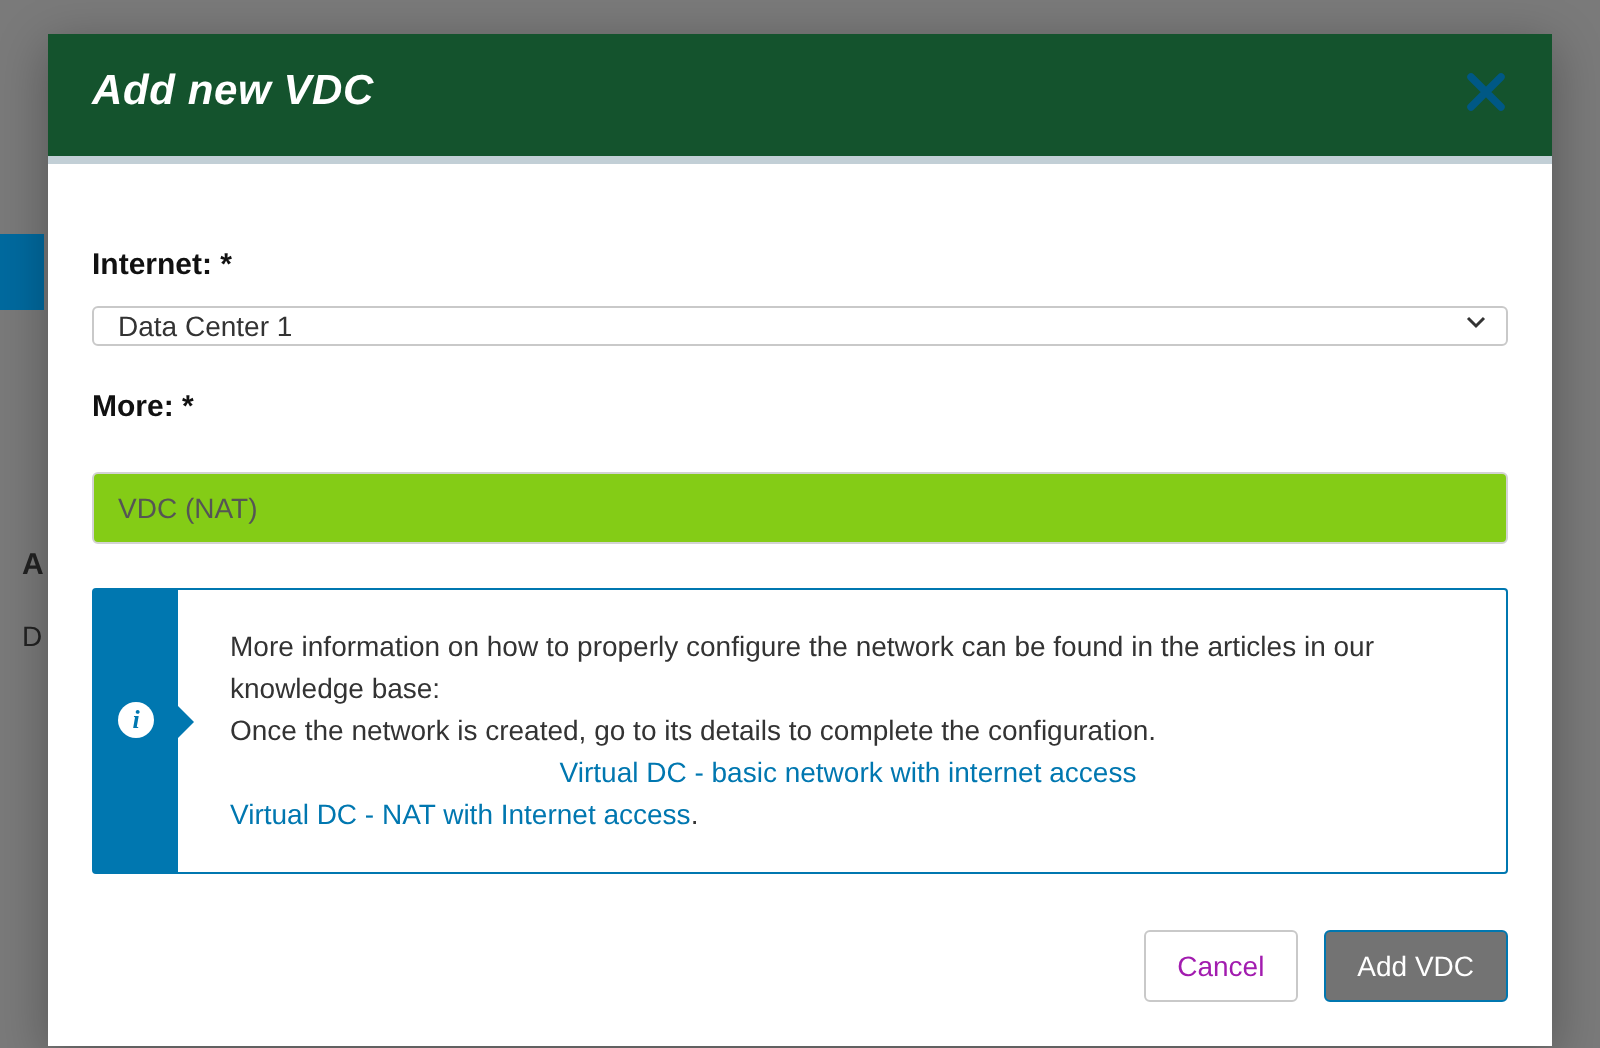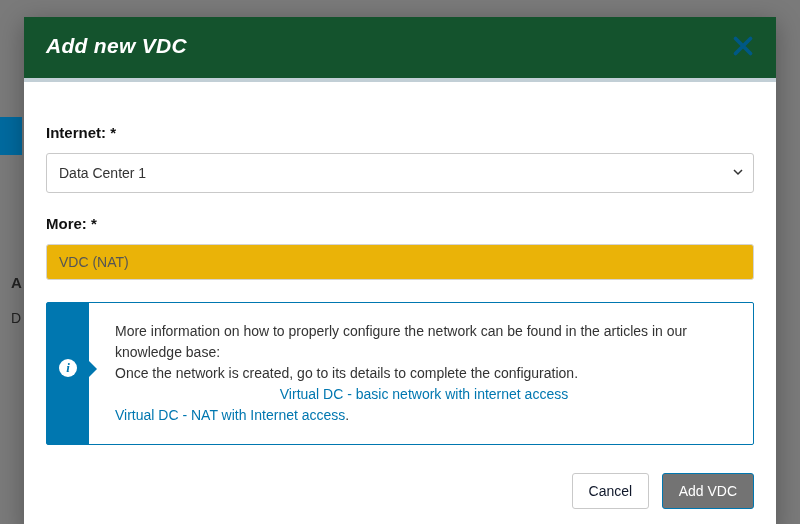--- a/index.html
+++ b/index.html
@@ -10,32 +10,32 @@
   .bg-d { position: absolute; left: 11px; top: 310px; color: #222; font-size: 14px; }
   .modal { position: absolute; left: 24px; top: 17px; right: 24px; background: #fff; box-shadow: 0 6px 24px rgba(0,0,0,0.3); }
   .modal-header { background: #14532d; color: #fff; padding: 17px 22px 20px 22px; position: relative; }
   .modal-title { font-size: 21px; font-weight: bold; font-style: italic; letter-spacing: 0.3px; }
   .close-x { position: absolute; right: 18px; top: 14px; width: 30px; height: 30px; cursor: pointer; }
   .close-x svg { width: 100%; height: 100%; }
   .header-sep { height: 4px; background: #c2cfd6; }
   .modal-body { padding: 42px 22px 12px 22px; }
   .field-label { font-weight: bold; font-size: 15px; color: #111; margin-bottom: 12px; }
   .select-wrap { position: relative; margin-bottom: 22px; }
-  .select { width: 100%; height: 40px; border: 1px solid #c9c9c9; border-radius: 3px; background: #fff; padding: 0 30px 0 12px; font-size: 14px; color: #333; appearance: none; -webkit-appearance: none; }
+  .select { width: 100%; height: 20px; border: 1px solid #c9c9c9; border-radius: 3px; background: #fff; padding: 0 30px 0 12px; font-size: 14px; color: #333; appearance: none; -webkit-appearance: none; }
   .chevron { position: absolute; right: 10px; top: 50%; transform: translateY(-50%); pointer-events: none; }
-  .input { width: 100%; height: 36px; border: 1px solid #d3d3d3; border-radius: 3px; background: #eab308; padding: 0 12px; font-size: 14px; color: #555; }
+  .input { width: 100%; height: 36px; border: 1px solid #d3d3d3; border-radius: 3px; background: #84cc16; padding: 0 12px; font-size: 14px; color: #555; margin-top: 12px; }
   .name-gap { height: 22px; }
   .info-box { border: 1px solid #0077b0; border-radius: 2px; position: relative; padding: 18px 20px 18px 68px; font-size: 14px; color: #333; line-height: 1.5; }
   .info-rail { position: absolute; left: 0; top: 0; bottom: 0; width: 42px; background: #0077b0; }
   .info-arrow { position: absolute; left: 42px; top: 58px; width: 0; height: 0; border-top: 8px solid transparent; border-bottom: 8px solid transparent; border-left: 8px solid #0077b0; }
   .info-icon { position: absolute; left: 12px; top: 56px; width: 18px; height: 18px; border-radius: 50%; background: #fff; color: #0077b0; font-family: Georgia, serif; font-style: italic; font-weight: bold; font-size: 13px; display: flex; align-items: center; justify-content: center; }
   .kb-link { color: #0077b0; text-decoration: none; display: block; text-align: center; }
   .modal-footer { padding: 16px 22px 22px 22px; text-align: right; }
   .btn { display: inline-block; height: 36px; padding: 0 16px; font-size: 14px; border-radius: 3px; cursor: pointer; vertical-align: middle; }
-  .btn-secondary { background: #fff; border: 1px solid #c9c9c9; color: #0f172a; margin-right: 8px; }
+  .btn-secondary { background: #fff; border: 1px solid #c9c9c9; color: #a21caf; margin-right: 8px; }
   .btn-primary { background: #737373; border: 1px solid #0077b0; color: #fff; }
 </style>
 </head>
 <body>
 
 <div class="backdrop">
   <div class="bg-tab"></div>
   <div class="bg-a">A</div>
   <div class="bg-d">D</div>
 </div>

